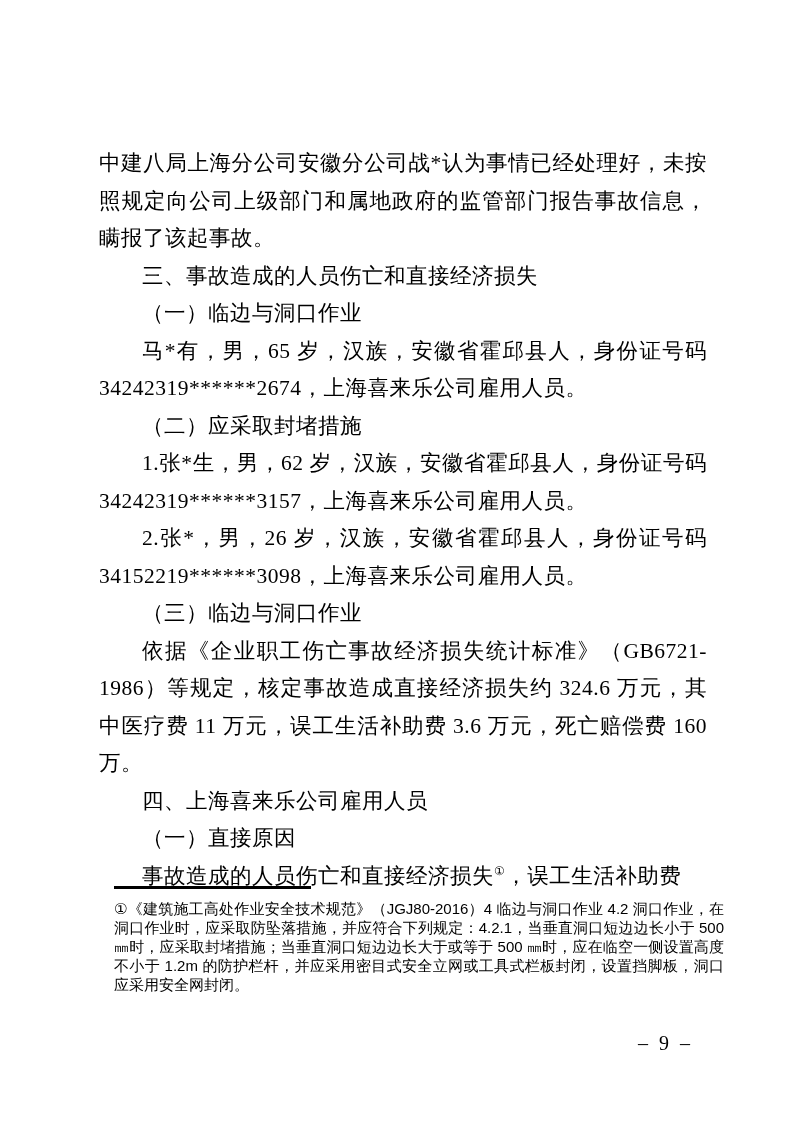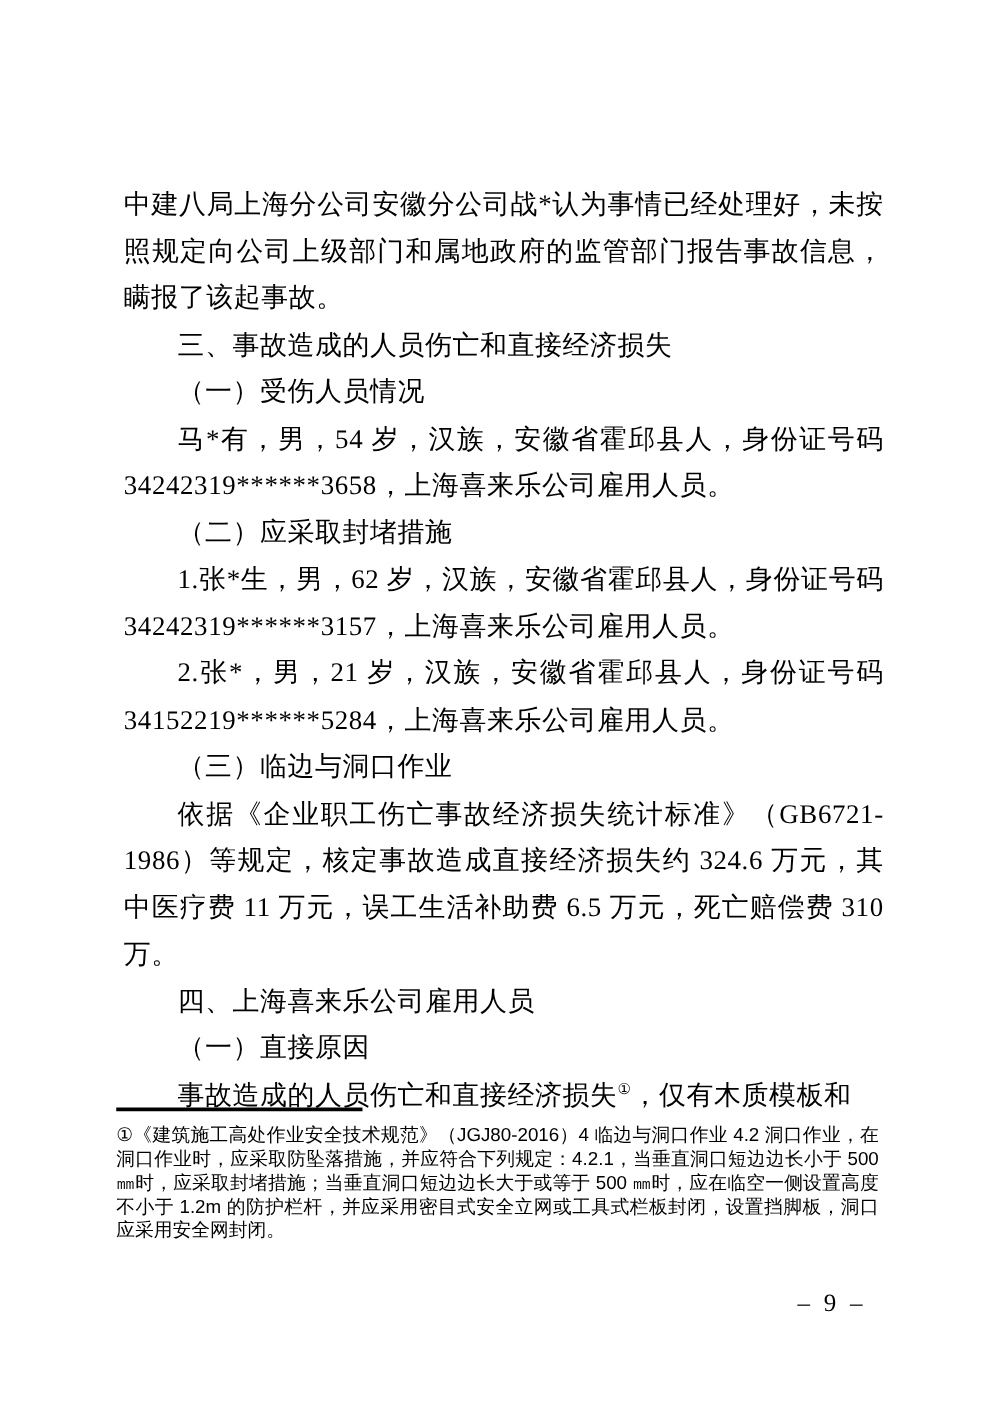--- a/index.html
+++ b/index.html
@@ -40,21 +40,21 @@
     text-indent: 2em;
   }
   .subheading { text-indent: 2em; }
   .fn-ref {
     font-size: 12px;
     line-height: 0;
     vertical-align: super;
   }
   .footnote-area {
     position: absolute;
-    left: 93px;
+    left: 114px;
     top: 886px;
     width: 610px;
   }
   .footnote-rule {
     width: 197px;
     height: 3px;
     background: #000000;
   }
   .footnote-text {
     margin: 10px 0 0 0;
@@ -76,39 +76,39 @@
 </head>
 <body>
 
 <div class="page">
 
   <main class="doc">
     <p class="para no-indent">中建八局上海分公司安徽分公司战*认为事情已经处理好，未按照规定向公司上级部门和属地政府的监管部门报告事故信息，瞒报了该起事故。</p>
 
     <h2 class="heading">三、事故造成的人员伤亡和直接经济损失</h2>
 
-    <p class="subheading">（一）受伤人员情况</p>
+    <p class="subheading">（一）临边与洞口作业</p>
 
-    <p class="para">马*有，男，54 岁，汉族，安徽省霍邱县人，身份证号码34242319******3658，上海喜来乐公司雇用人员。</p>
+    <p class="para">马*有，男，65 岁，汉族，安徽省霍邱县人，身份证号码34242319******2674，上海喜来乐公司雇用人员。</p>
 
     <p class="subheading">（二）应采取封堵措施</p>
 
     <p class="para">1.张*生，男，62 岁，汉族，安徽省霍邱县人，身份证号码34242319******3157，上海喜来乐公司雇用人员。</p>
 
-    <p class="para">2.张*，男，21 岁，汉族，安徽省霍邱县人，身份证号码34152219******5284，上海喜来乐公司雇用人员。</p>
+    <p class="para">2.张*，男，26 岁，汉族，安徽省霍邱县人，身份证号码34152219******3098，上海喜来乐公司雇用人员。</p>
 
     <p class="subheading">（三）临边与洞口作业</p>
 
-    <p class="para">依据《企业职工伤亡事故经济损失统计标准》（GB6721-1986）等规定，核定事故造成直接经济损失约 324.6 万元，其中医疗费 11 万元，误工生活补助费 6.5 万元，死亡赔偿费 310 万。</p>
+    <p class="para">依据《企业职工伤亡事故经济损失统计标准》（GB6721-1986）等规定，核定事故造成直接经济损失约 324.6 万元，其中医疗费 11 万元，误工生活补助费 3.6 万元，死亡赔偿费 160 万。</p>
 
     <h2 class="heading">四、上海喜来乐公司雇用人员</h2>
 
     <p class="subheading">（一）直接原因</p>
 
-    <p class="para"><span>事故造成的人员伤亡和直接经济损失</span><sup class="fn-ref">①</sup><span>，仅有木质模板和</span></p>
+    <p class="para"><span>事故造成的人员伤亡和直接经济损失</span><sup class="fn-ref">①</sup><span>，误工生活补助费</span></p>
   </main>
 
   <footer class="footnote-area">
     <div class="footnote-rule"></div>
     <p class="footnote-text">①《建筑施工高处作业安全技术规范》（JGJ80-2016）4 临边与洞口作业 4.2 洞口作业，在洞口作业时，应采取防坠落措施，并应符合下列规定：4.2.1，当垂直洞口短边边长小于 500 ㎜时，应采取封堵措施；当垂直洞口短边边长大于或等于 500 ㎜时，应在临空一侧设置高度不小于 1.2m 的防护栏杆，并应采用密目式安全立网或工具式栏板封闭，设置挡脚板，洞口应采用安全网封闭。</p>
   </footer>
 
   <div class="page-number">– 9 –</div>
 
 </div>

